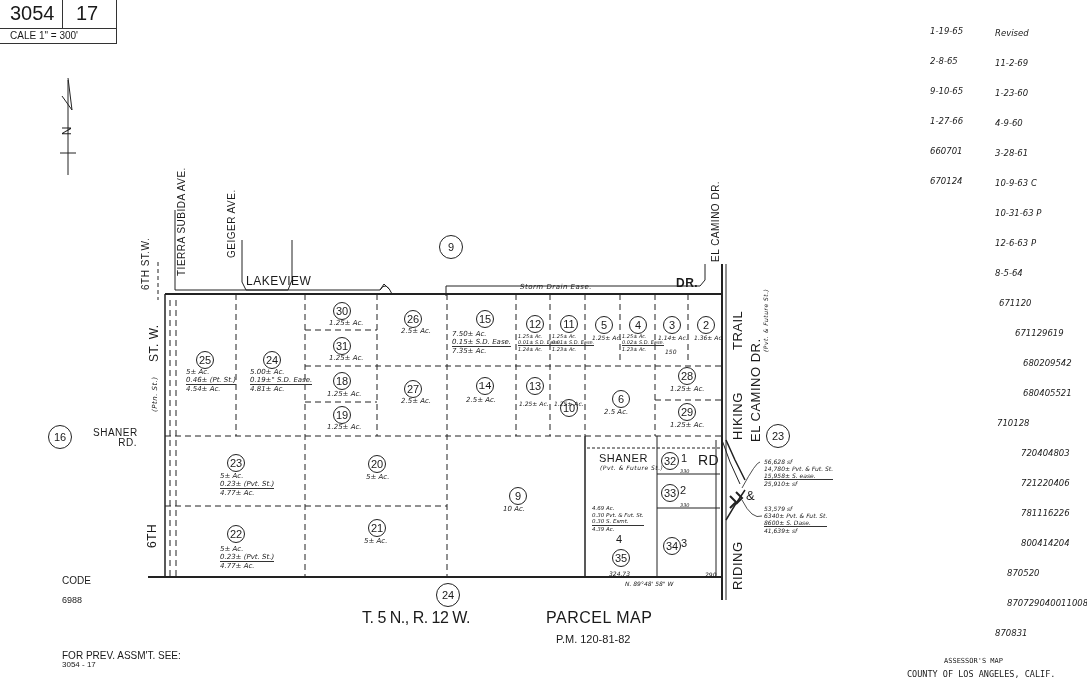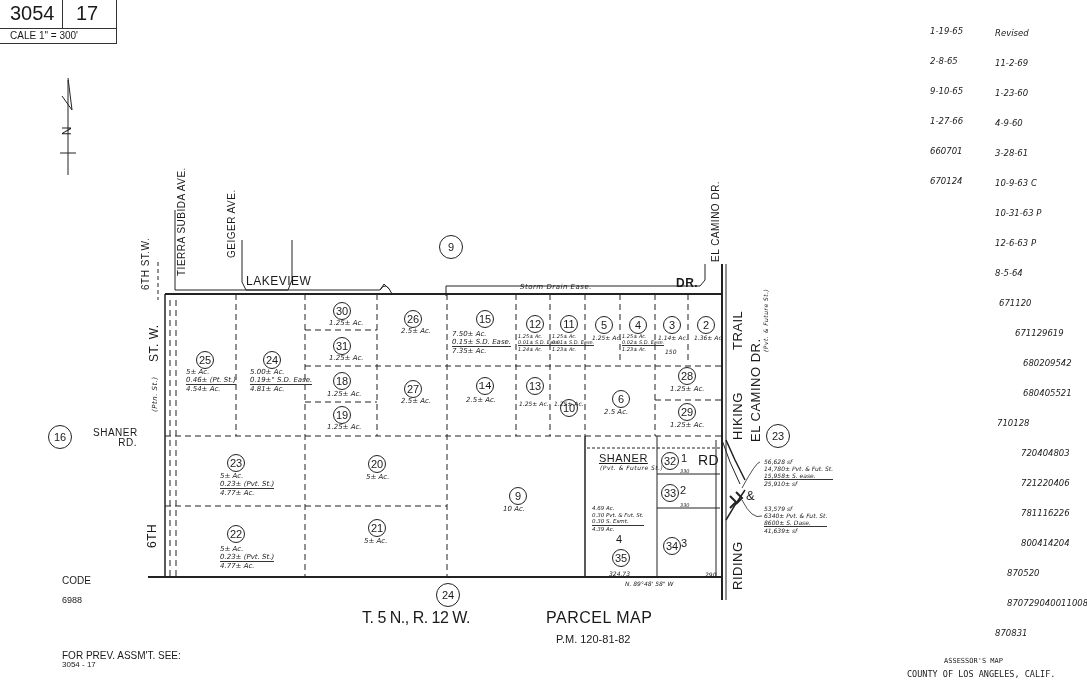--- a/index.html
+++ b/index.html
@@ -131,21 +131,21 @@
 <div class="street vert" style="left:226px;top:258px;font-size:10px;">GEIGER AVE.</div>
 <div class="street" style="left:246px;top:274px;">LAKEVIEW</div>
 <div class="street" style="left:676px;top:276px;font-weight:bold;">DR.</div>
 <div class="street vert" style="left:710px;top:262px;font-size:10px;">EL CAMINO DR.</div>
 <div class="street hw" style="left:520px;top:283px;font-size:7px;">Storm Drain Ease.</div>
 <div class="street vert" style="left:147px;top:362px;">ST. W.</div>
 <div class="street vert hw" style="left:151px;top:412px;font-size:7px;">(Ptn. St.)</div>
 <div class="street" style="left:93px;top:428px;font-size:10px;width:44px;text-align:right;line-height:10px;">SHANER RD.</div>
 <div class="street vert" style="left:145px;top:548px;">6TH</div>
 
-<div class="street" style="left:599px;top:452px;font-size:11px;text-decoration:underline;">SHANER</div>
+<div class="street" style="left:599px;top:452px;font-size:11px;">SHANER</div>
 <div class="street hw" style="left:600px;top:464px;font-size:6px;">(Pvt. &amp; Future St.)</div>
 <div class="street" style="left:698px;top:452px;font-size:14px;">RD</div>
 
 <div class="street vert" style="left:730px;top:350px;font-size:13px;">TRAIL</div>
 <div class="street vert" style="left:730px;top:440px;font-size:13px;">HIKING</div>
 <div class="street vert" style="left:748px;top:442px;font-size:13px;">EL CAMINO DR.</div>
 <div class="street vert hw" style="left:762px;top:352px;font-size:6px;">(Pvt. &amp; Future St.)</div>
 <div class="street" style="left:746px;top:488px;font-size:13px;">&amp;</div>
 <div class="street vert" style="left:730px;top:590px;font-size:13px;">RIDING</div>
 

